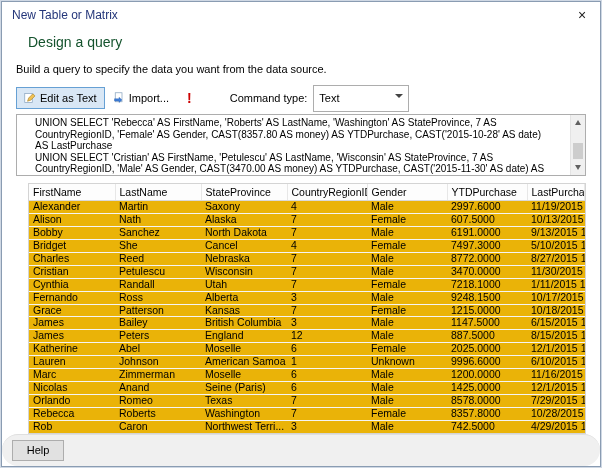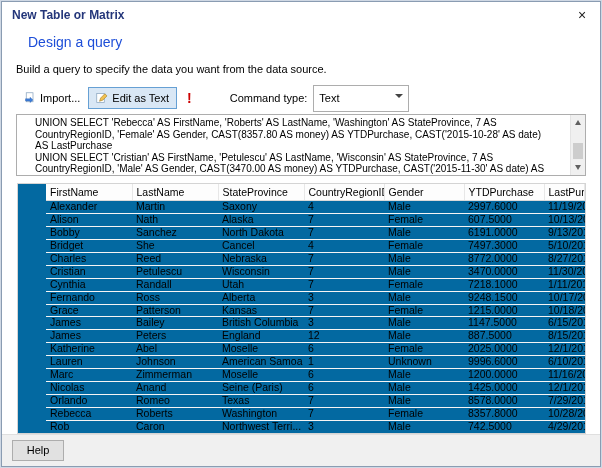--- a/index.html
+++ b/index.html
@@ -5,87 +5,87 @@
   * { box-sizing: border-box; margin: 0; padding: 0; }
   html,body { background:#cfd8e4; }
   body { font-family: "Liberation Sans", sans-serif; }
   .dialog {
     width: 600px; height: 466px; margin: 1px;
     background: #ffffff; border: 1px solid #8a9cb2;
     display: flex; flex-direction: column; position: relative;
     font-size: 11px; color:#000;
   }
   .titlebar { height: 26px; display: flex; align-items: center; padding-left: 10px; background:#fff; }
-  .titlebar .title { color: #24367a; font-size: 12px; font-weight: bold; }
+  .titlebar .title { color: #24367a; font-size: 12px; }
   .titlebar .close { margin-left: auto; width: 36px; height: 26px; text-align: center; line-height: 26px; font-size: 14px; color:#222; cursor: default; }
-  .heading { margin: 6px 0 0 26px; font-size: 14px; color: #1d4ed8; }
+  .heading { margin: 6px 0 0 26px; font-size: 14px; color: #14532d; }
   .subtitle { margin: 13px 14px 0 14px; font-size: 11px; color:#000; }
   .toolbar { margin: 11px 14px 0 14px; height: 24px; display: flex; align-items: center; }
   .toolbtn { display: inline-flex; align-items: center; gap: 4px; height: 22px; padding: 0 7px;
     background: transparent; border: 1px solid transparent; font-size: 11px; font-family: "Liberation Sans", sans-serif; }
   .toolbtn.toggled { background: #d9e7f5; border: 1px solid #66a0d4; }
   .runmark { color: #cc0000; font-weight: bold; font-size: 14px; margin: 0 12px 0 10px; line-height: 22px; }
   .cmdlabel { margin-left: 26px; margin-right: 6px; }
   .combo { width: 96px; height: 27px; border: 1px solid #adadad; background: #fff; display: flex; align-items: center; padding-left: 5px; position: relative; }
   .combo .caret { position: absolute; right: 5px; top: 8px; width: 0; height: 0;
     border-left: 4px solid transparent; border-right: 4px solid transparent; border-top: 4px solid #444; }
   .querybox { margin: 4px 14px 0 14px; height: 63px; border: 1px solid #adadad; background: #fff; position: relative; overflow: hidden; }
   .querytext { position: absolute; left: 0; top: 0; right: 16px; bottom: 0; padding: 2px 4px;
     font-family: Liberation Sans, sans-serif; font-size: 10px; line-height: 11.5px; white-space: pre-wrap; color:#000;margin-left:14px; }
   .vscroll { position: absolute; right: 0; top: 0; bottom: 0; width: 15px; background: #f0f0f0; border-left: 1px solid #e3e3e3; }
   .vscroll .arrow { height: 15px; display: flex; align-items: center; justify-content: center; }
   .vscroll .arrow.down { position: absolute; bottom: 0; left: 0; right: 0; }
   .tri-up { width: 0; height: 0; border-left: 3.5px solid transparent; border-right: 3.5px solid transparent; border-bottom: 5px solid #606060; }
   .tri-down { width: 0; height: 0; border-left: 3.5px solid transparent; border-right: 3.5px solid transparent; border-top: 5px solid #606060; }
   .vthumb { position: absolute; left: 2px; right: 2px; top: 28px; height: 16px; background: #cdcdcd; }
-  .gridwrap { margin: 7px 14px 0 15px; height: 256px; border: 1px solid #d4d4d4; background: #0369a1; overflow: hidden; padding-left: 28px; }
+  .gridwrap { margin: 7px 14px 0 26px; height: 256px; border: 1px solid #d4d4d4; background: #eab308; overflow: hidden; }
   table.grid { border-collapse: collapse; table-layout: fixed; width: 100%; }
   table.grid th { font-weight: normal; text-align: left; font-size: 10.5px; height: 17px; padding: 0 4px;
     border-bottom: 1px solid #d9d9d9; border-right: 1px solid #e7e7e7; background: #fdfdfd; white-space: nowrap; overflow: hidden; }
   table.grid td { font-size: 10.5px; height: 11.9px; line-height: 11.9px; padding: 0 4px;
     white-space: nowrap; overflow: hidden; border-bottom: 1px solid #f4f4f4; color:#000; }
   .footer { margin-top: auto; height: 33px; background: #f0f0f0; border-top: 1px solid #dfdfdf;
-    display: flex; align-items: center; padding: 0 10px; }
+    display: flex; align-items: center; padding: 0 10px; border-radius: 16px; }
   .btn { min-width: 52px; height: 21px; background: #e1e1e1; border: 1px solid #adadad; font-size: 11px;
     font-family: "Liberation Sans", sans-serif; padding: 0 8px; }
   .btn.default { border: 1px solid #0078d7; box-shadow: inset 0 0 0 1px #9ecdf0; }
   .footer .right { margin-left: auto; display: flex; gap: 6px; }
   .icon svg { display: block; }
 </style>
 </head>
 <body>
 
 <div class="dialog">
 
   <div class="titlebar">
     <span class="title">New Table or Matrix</span>
     <span class="close">×</span>
   </div>
 
   <div class="heading">Design a query</div>
   <div class="subtitle">Build a query to specify the data you want from the data source.</div>
 
   <div class="toolbar">
+    <button class="toolbtn toggled">
+      <span class="icon">
+        <svg width="12" height="12" viewBox="0 0 16 16">
+            <rect x="1" y="2" width="10" height="12" fill="#ffffff" stroke="#8aa5c0" stroke-width="1"></rect>
+            <path d="M6 13l1.5-4.5 6-6 3 3-6 6L6 13z" fill="#f2c152" stroke="#9c7a23" stroke-width="0.8" transform="translate(-1,0) scale(0.95)"></path>
+          </svg>
+      </span>
+      <span>Edit as Text</span>
+    </button>
     <button class="toolbtn">
       <span class="icon">
         <svg width="12" height="12" viewBox="0 0 16 16">
             <rect x="3" y="1" width="9" height="12" fill="#ffffff" stroke="#8aa5c0" stroke-width="1"></rect>
             <path d="M2 9h6v-2l4 3.5L8 14v-2H2V9z" fill="#3d7edb" stroke="#2a5ea8" stroke-width="0.5"></path>
           </svg>
       </span>
       <span>Import...</span>
-    </button>
-    <button class="toolbtn toggled">
-      <span class="icon">
-        <svg width="12" height="12" viewBox="0 0 16 16">
-            <rect x="1" y="2" width="10" height="12" fill="#ffffff" stroke="#8aa5c0" stroke-width="1"></rect>
-            <path d="M6 13l1.5-4.5 6-6 3 3-6 6L6 13z" fill="#f2c152" stroke="#9c7a23" stroke-width="0.8" transform="translate(-1,0) scale(0.95)"></path>
-          </svg>
-      </span>
-      <span>Edit as Text</span>
     </button>
     <span class="runmark">!</span>
     <span class="cmdlabel">Command type:</span>
     <div class="combo">
       <span>Text</span>
       <span class="caret"></span>
     </div>
   </div>
 
   <div class="querybox">

